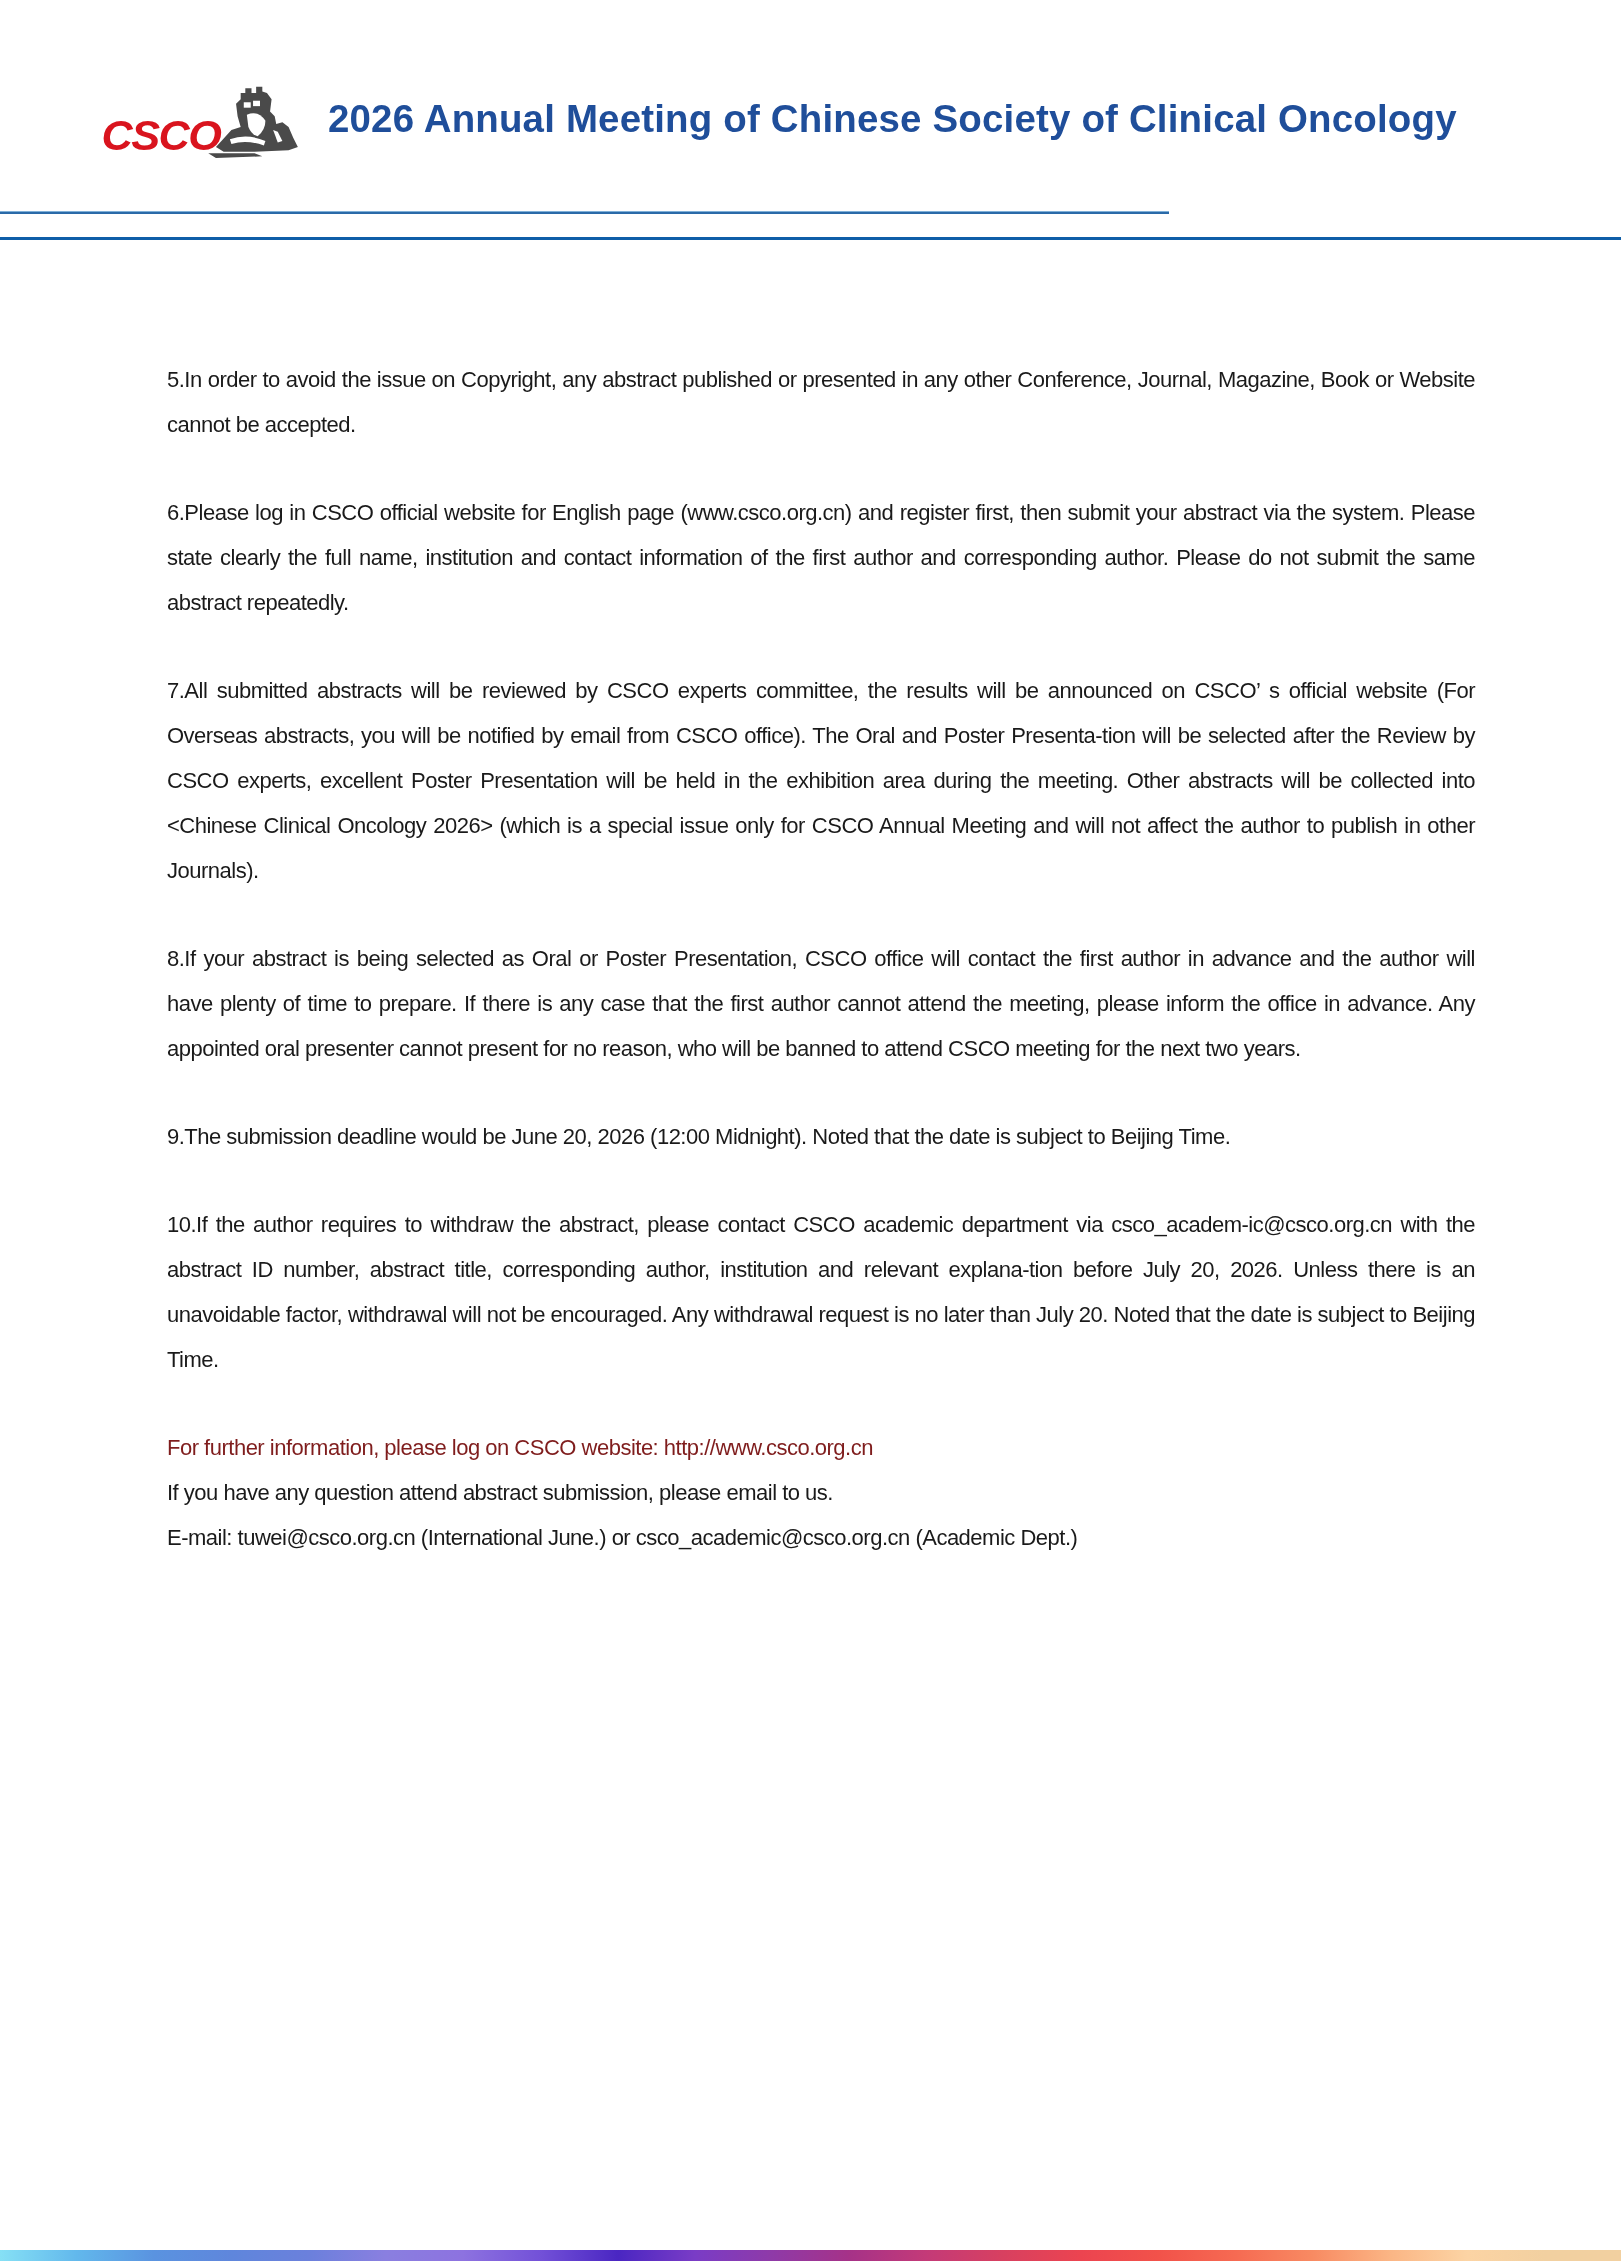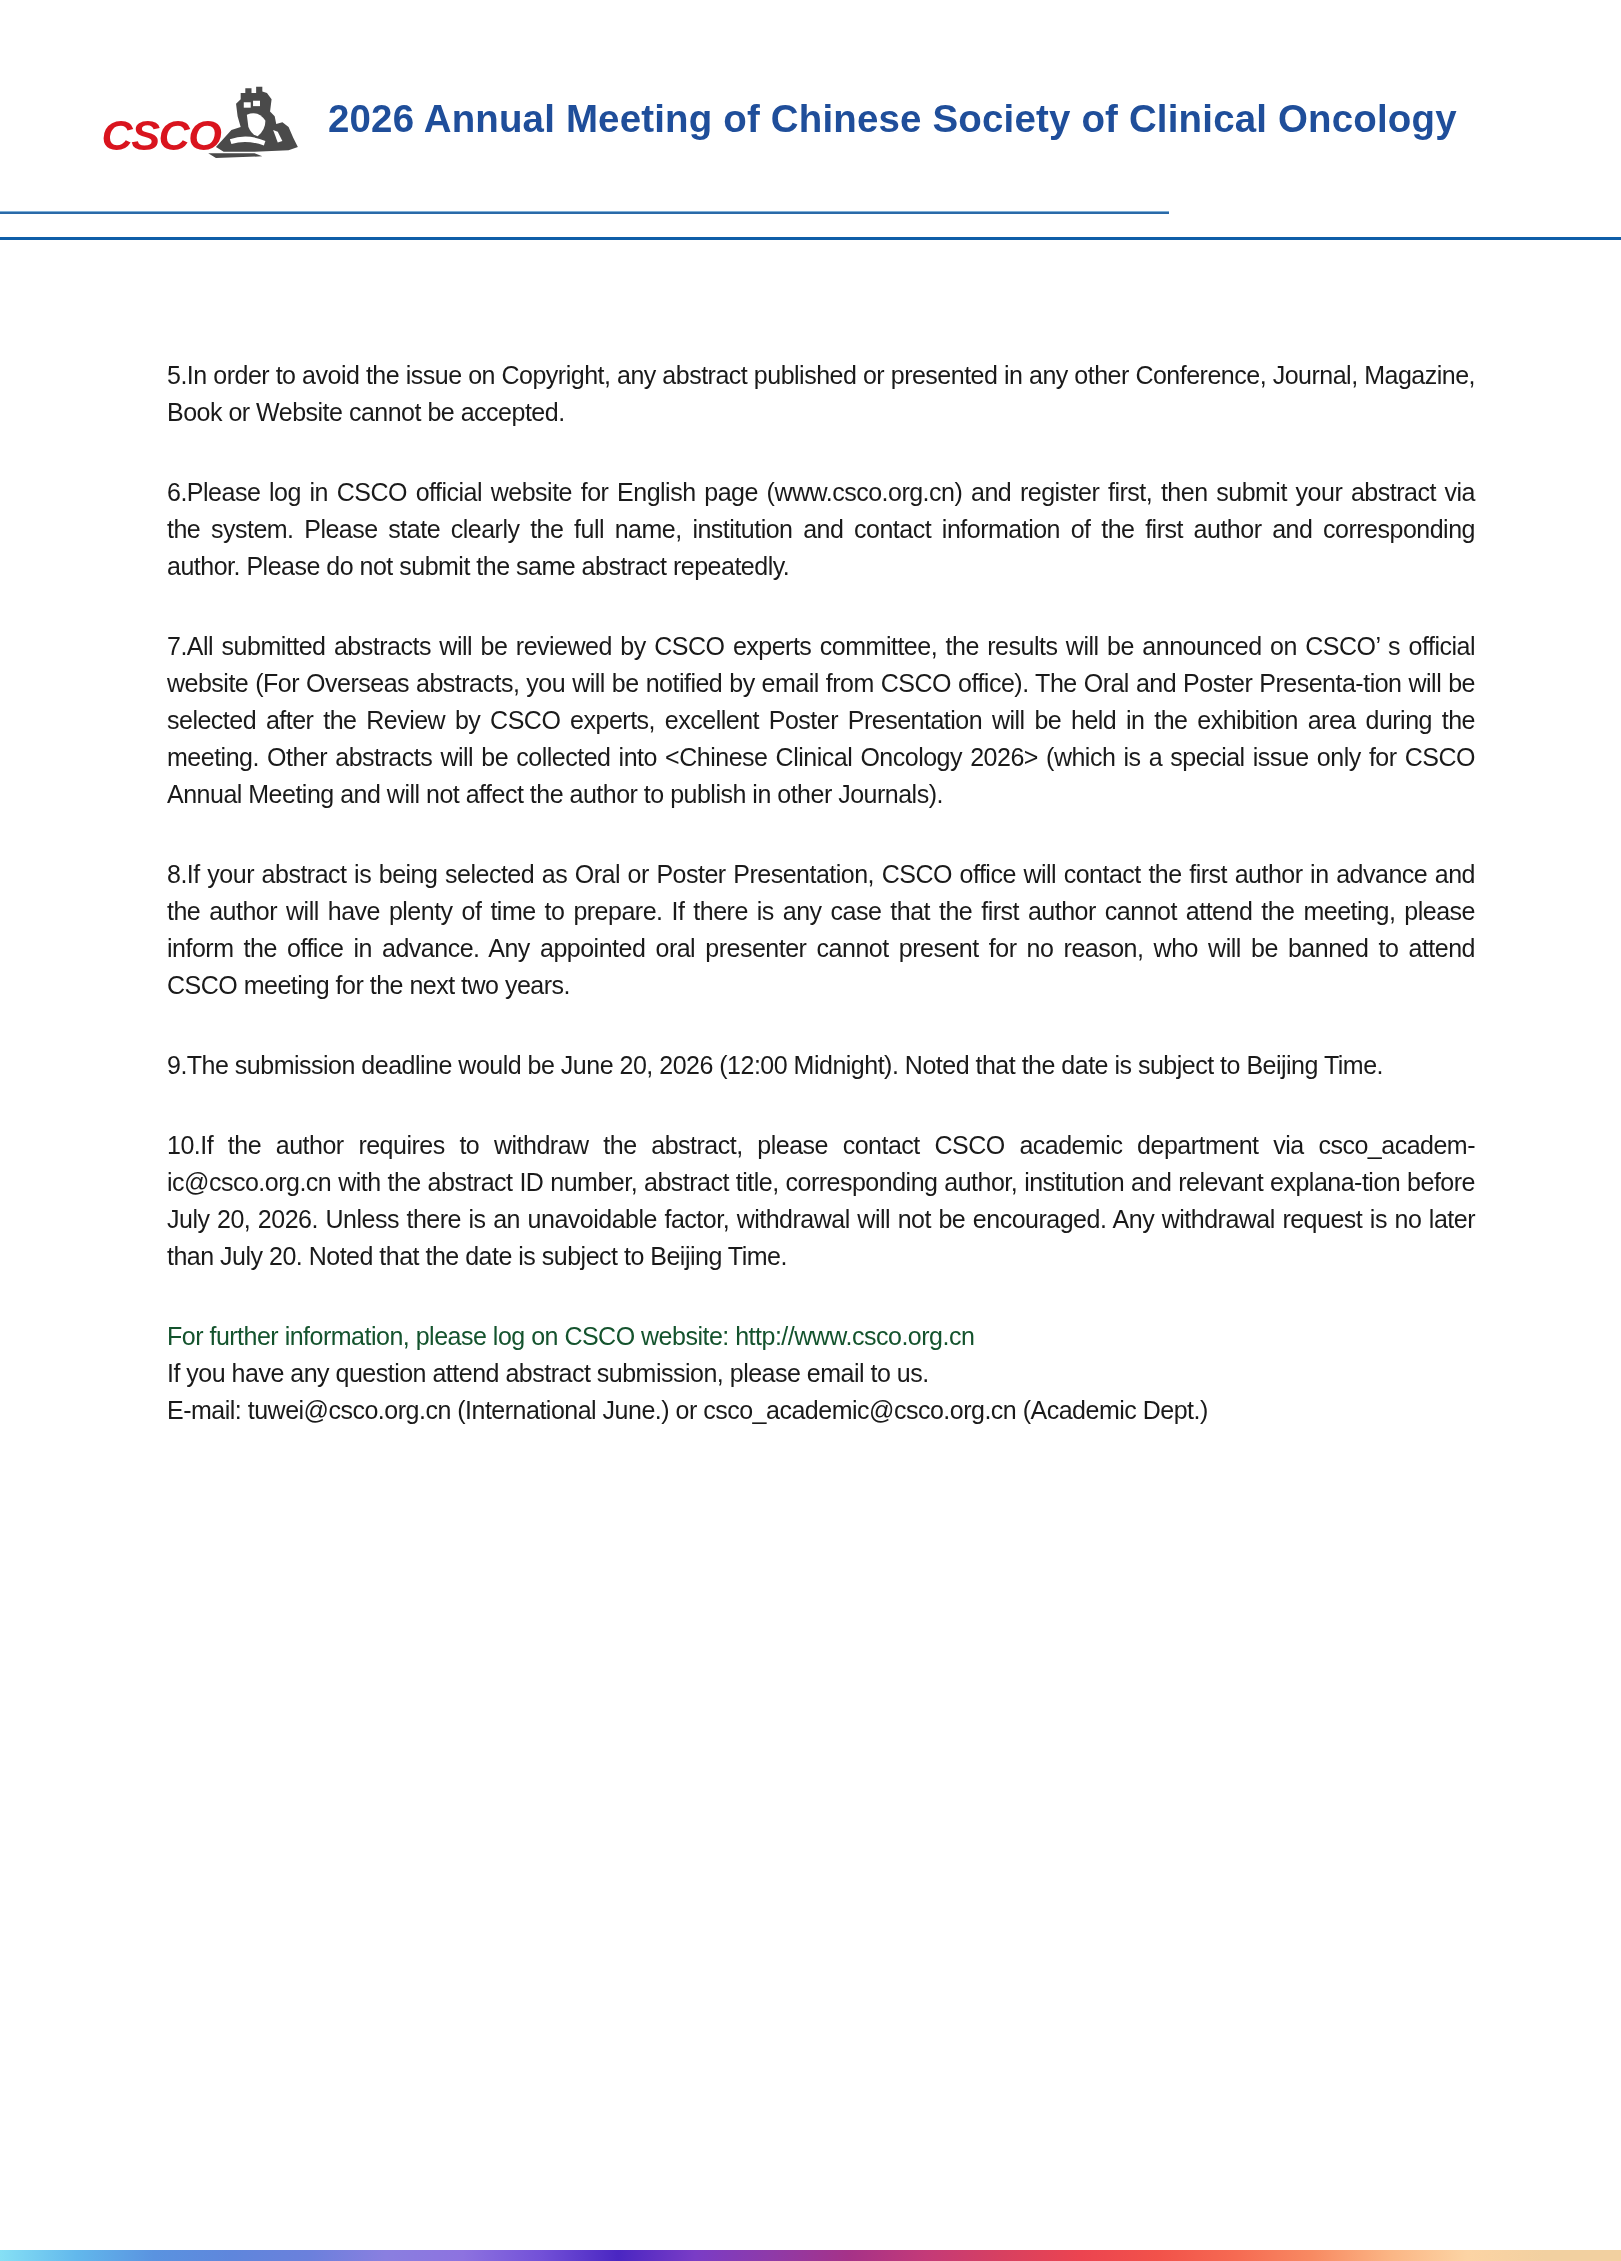--- a/index.html
+++ b/index.html
@@ -54,35 +54,35 @@
       position: absolute;
       left: 0; top: 237px;
       width: 1621px; height: 3.1px;
       background: #0f5ea8;
     }
     .content {
       position: absolute;
       left: 167px;
       top: 357px;
       width: 1308px;
-      font-size: 25px;
-      line-height: 37px;
+      font-size: 22px;
+      line-height: 45px;
       color: #1a1a1a;
       letter-spacing: -0.5px;
     }
     .para {
       margin: 0 0 43px 0;
       text-align: justify;
       text-align-last: left;
     }
     .footer-lines p {
       margin: 0;
       white-space: nowrap;
     }
-    .link-line { color: #14532d; }
+    .link-line { color: #7f1d1d; }
     .bottom-band {
       position: absolute;
       left: 0;
       bottom: 0;
       width: 1621px;
       height: 10.8px;
       display: flex;
     }
     .bottom-band span {
       flex: 1;

